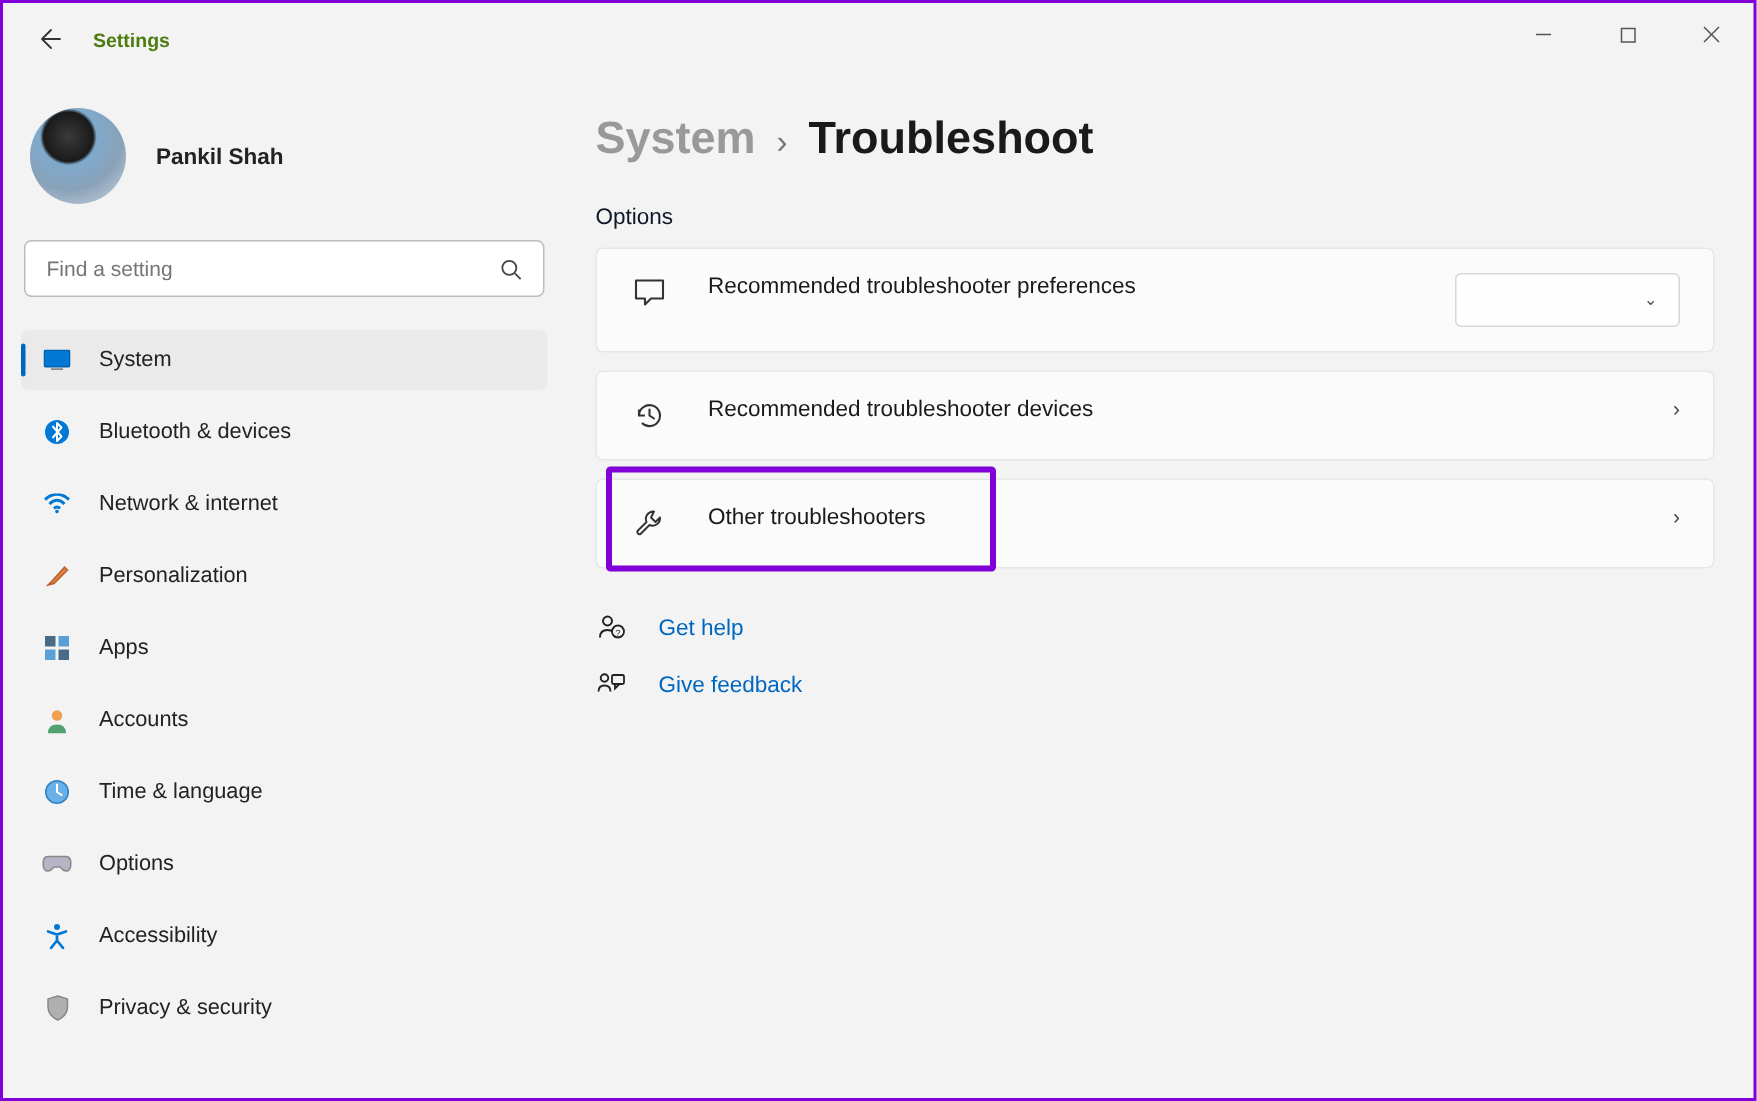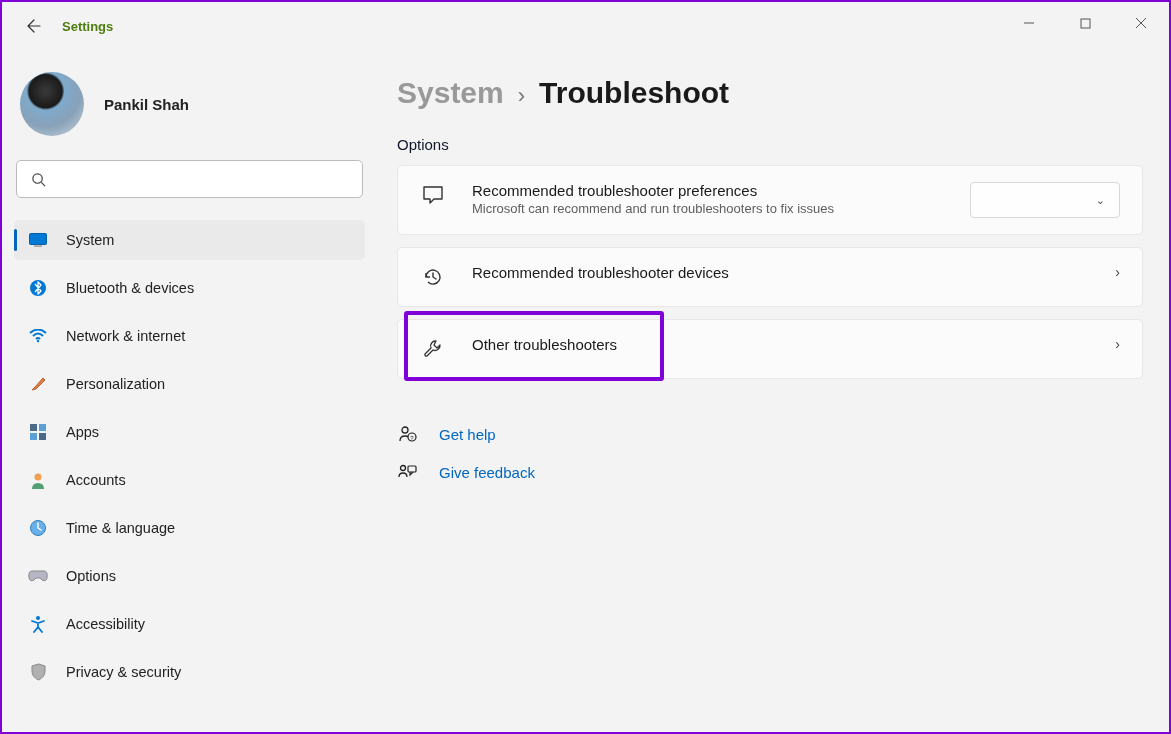--- a/index.html
+++ b/index.html
@@ -210,21 +210,21 @@
     font-size: 11px;
   }
   .cardgap { height: 8px; }
   .highlight {
     position: absolute;
     border: 4px solid #8000d7;
     border-radius: 3px;
     pointer-events: none;
   }
   .helplinks {
-    margin-top: 46px;
+    margin-top: 30px;
   }
   .helprow {
     display: flex;
     align-items: center;
     gap: 20px;
     margin-bottom: 20px;
   }
   .helprow .hicon {
     width: 22px;
     font-size: 16px;
@@ -268,20 +268,21 @@
 </div>
 
 <div class="layout">
   <aside class="sidebar">
     <div class="profile">
       <div class="avatar"></div>
       <div class="username">Pankil Shah</div>
     </div>
 
     <div class="search-box">
+      <input type="text" placeholder="Find a setting" style="">
       <span class="sicon">
         <svg width="15" height="15" viewBox="0 0 16 16">
             <circle cx="7" cy="7" r="5" stroke="#444" stroke-width="1.3" fill="none"></circle>
             <line x1="11" y1="11" x2="15" y2="15" stroke="#444" stroke-width="1.3"></line>
           </svg>
       </span>
     </div>
 
     <ul class="navlist">
       <li class="navitem active">
@@ -388,21 +389,20 @@
     <div class="section-title">Options</div>
 
     <div class="card">
       <div class="cicon">
         <svg width="22" height="20" viewBox="0 0 22 20">
             <path d="M2 2 H20 V14 H12 L8 18 V14 H2 Z" stroke="#333" stroke-width="1.4" fill="none" stroke-linejoin="round"></path>
           </svg>
       </div>
       <div class="cbody">
         <div class="ctitle">Recommended troubleshooter preferences</div>
-        <div class="csub">Microsoft can recommend and run troubleshooters to fix issues</div>
       </div>
       <div class="dropdown">
         <span class="chev">⌄</span>
       </div>
     </div>
 
     <div class="cardgap"></div>
 
     <div class="card">
       <div class="cicon">

